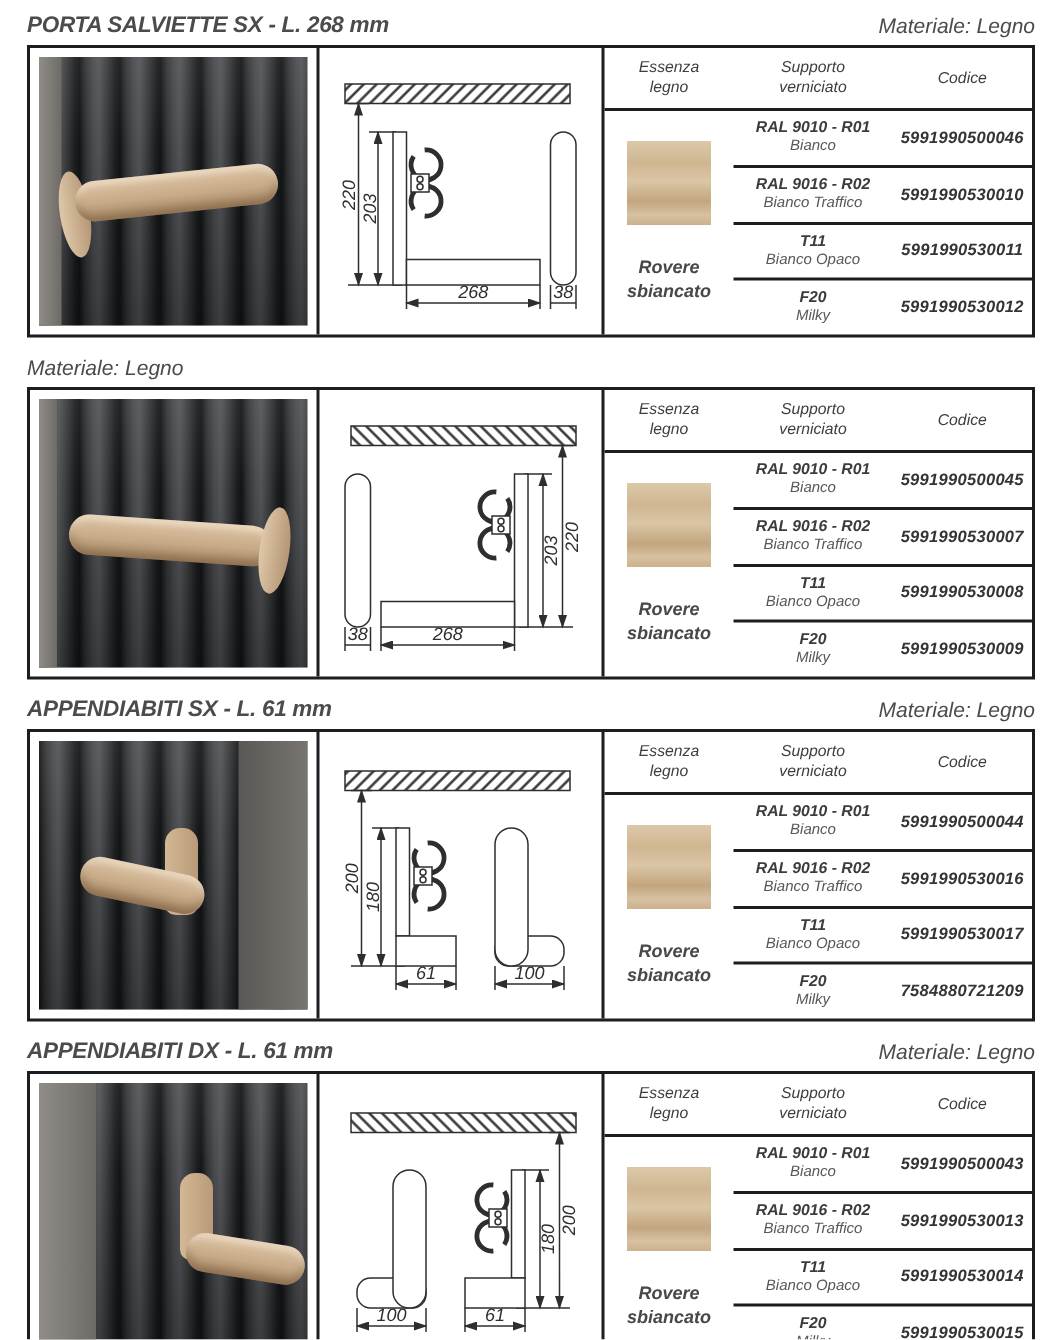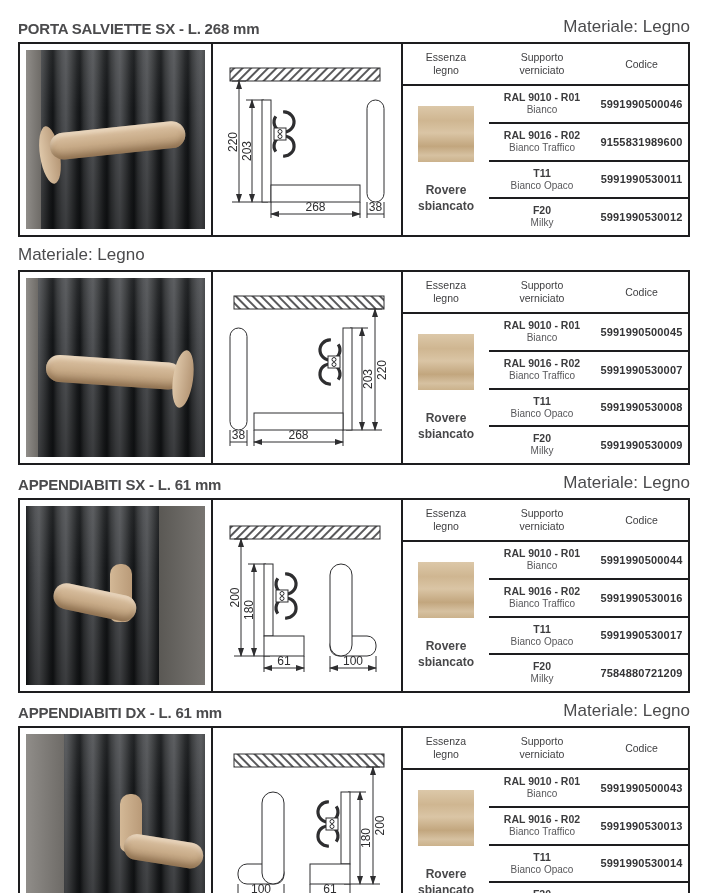--- a/index.html
+++ b/index.html
@@ -1,22 +1,22 @@
 <!DOCTYPE html>
 <html><head>
 <meta charset="utf-8">
 <style>
   * { margin:0; padding:0; box-sizing:border-box; }
   body { background:#fff; font-family:"Liberation Sans", sans-serif; }
-  .page { width:708px; height:893px; padding:16px 18px 0 18px; background:#fff; overflow:hidden; }
+  .page { width:708px; height:893px; padding:4px 18px 0 18px; background:#fff; overflow:hidden;font-style:italic; }
 
   .section { margin-bottom:7px; }
   .sec-head { display:flex; justify-content:space-between; align-items:flex-end; height:21px; margin-bottom:5px; }
   .sec-title { font-size:15px; font-weight:bold; color:#4b4b4d; letter-spacing:-0.2px; }
-  .sec-material { font-size:17px; color:#4b4b4d; }
+  .sec-material { font-size:14px; color:#4b4b4d; }
 
   .sec-box { height:195px; border:2px solid #1d1d1f; display:flex; background:#fff; }
 
   
   .photo-panel { width:193px; border-right:2px solid #1d1d1f; padding:6px; }
   .photo { position:relative; width:100%; height:100%; overflow:hidden;
     background:
       linear-gradient(180deg, rgba(255,255,255,.07) 0%, rgba(0,0,0,0) 35%, rgba(0,0,0,.28) 100%),
       repeating-linear-gradient(90deg,
         #121416 0px, #303234 4px, #47494c 9px, #515356 13px,
@@ -155,21 +155,21 @@
                 <div class="sup-code">RAL 9010 - R01</div>
                 <div class="sup-name">Bianco</div>
               </div>
               <div class="codice">5991990500046</div>
             </div>
             <div class="t-row">
               <div class="support">
                 <div class="sup-code">RAL 9016 - R02</div>
                 <div class="sup-name">Bianco Traffico</div>
               </div>
-              <div class="codice">9155831989600</div>
+              <div class="codice">5991990530010</div>
             </div>
             <div class="t-row">
               <div class="support">
                 <div class="sup-code">T11</div>
                 <div class="sup-name">Bianco Opaco</div>
               </div>
               <div class="codice">5991990530011</div>
             </div>
             <div class="t-row">
               <div class="support">

